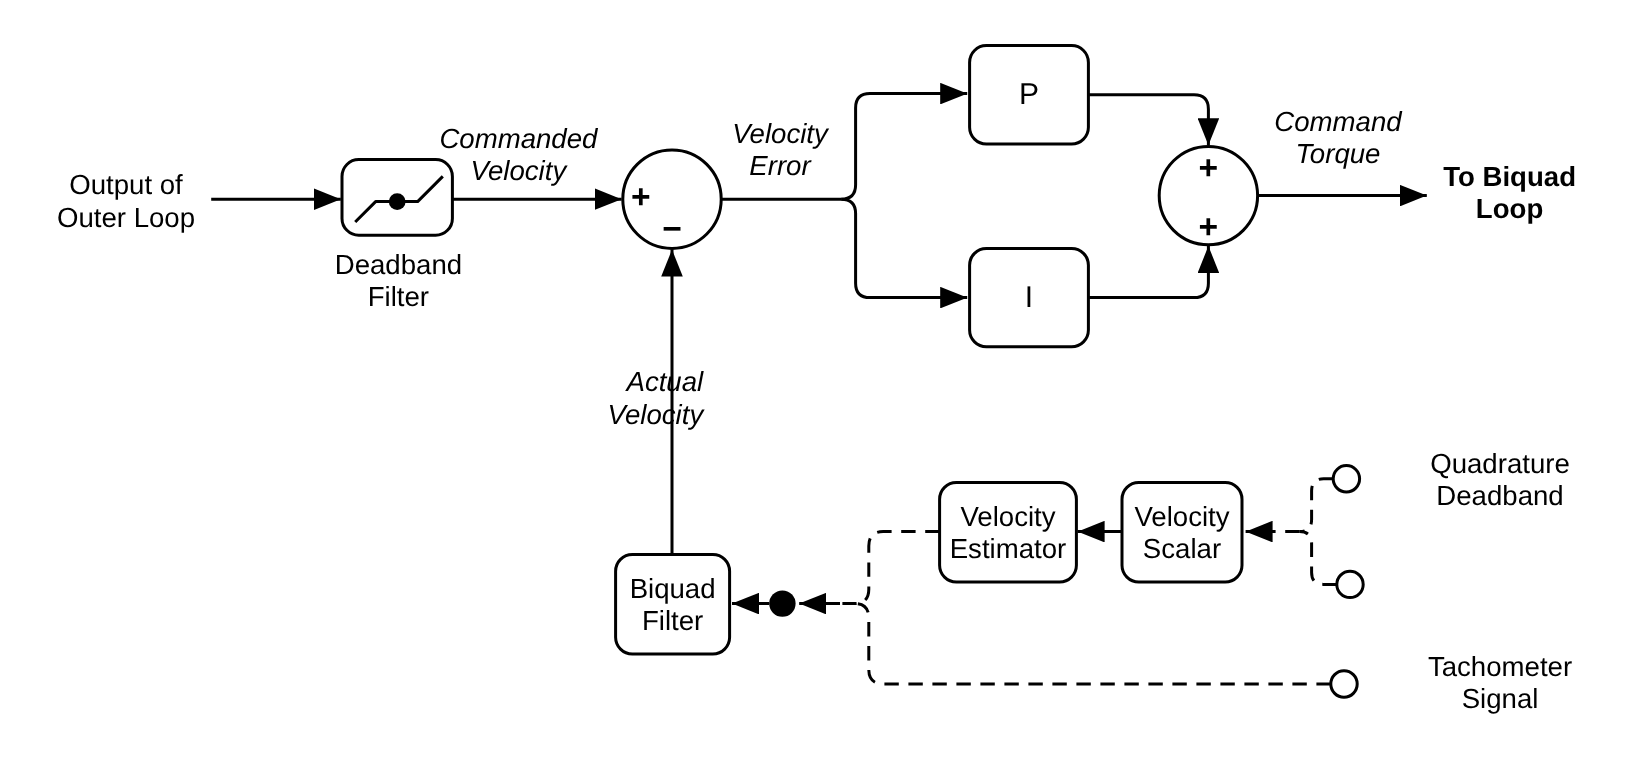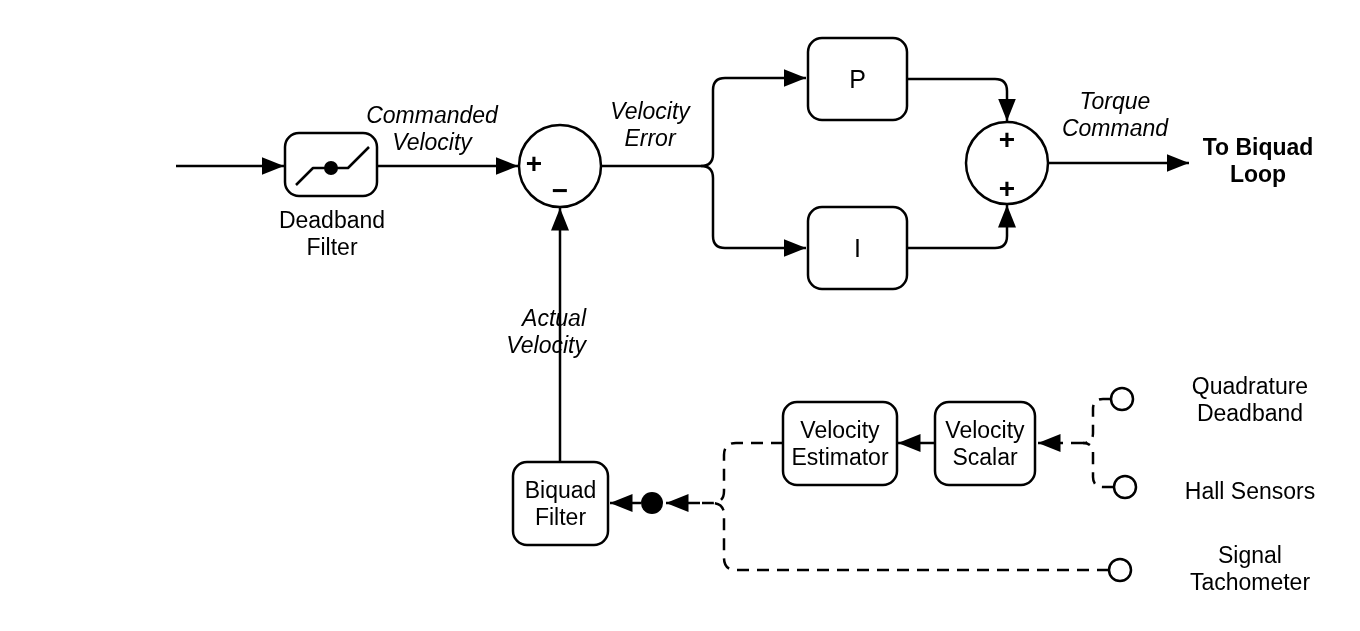--- a/index.html
+++ b/index.html
@@ -93,39 +93,43 @@
 
     <circle cx="560" cy="166" r="41" fill="#ffffff"></circle>
     <circle cx="1007" cy="163" r="41" fill="#ffffff"></circle>
     <circle cx="652" cy="503" r="11" fill="currentColor" stroke="none"></circle>
 
     <circle cx="1122" cy="399" r="11" fill="#ffffff"></circle>
     <circle cx="1125" cy="487" r="11" fill="#ffffff"></circle>
     <circle cx="1120" cy="570" r="11" fill="#ffffff"></circle>
   </svg>
 
+  <div class="lbl" style="left:20px; top:141px; width:170px;">
+    <div>Output of</div>
+    <div>Outer Loop</div>
+  </div>
 
   <div class="lbl" style="left:252px; top:207px; width:160px;">
     <div>Deadband</div>
     <div>Filter</div>
   </div>
 
   <div class="lbl italic" style="left:352px; top:102px; width:160px;">
     <div>Commanded</div>
     <div>Velocity</div>
   </div>
 
   <div class="lbl italic" style="left:570px; top:98px; width:160px;">
     <div>Velocity</div>
     <div>Error</div>
   </div>
 
   <div class="lbl italic" style="left:1035px; top:88px; width:160px;">
+    <div>Command</div>
     <div>Torque</div>
-    <div>Command</div>
   </div>
 
   <div class="lbl bold" style="left:1178px; top:134px; width:160px;">
     <div>To Biquad</div>
     <div>Loop</div>
   </div>
 
   <div class="lbl italic" style="left:426px; top:305px; width:160px;text-align:right;">
     <div>Actual</div>
     <div>Velocity</div>
@@ -152,27 +156,24 @@
   <div class="blocklbl" style="left:935px; top:402px; width:100px; height:83px;">
     <div>Velocity</div>
     <div>Scalar</div>
   </div>
 
   <div class="lbl left" style="left:1150px; top:373px; width:200px;">
     <div>Quadrature</div>
     <div>Deadband</div>
   </div>
 
-  <div class="lbl left" style="left:1150px; top:478px; width:200px;">
-    <div>Hall Sensors</div>
-  </div>
 
   <div class="lbl left" style="left:1150px; top:542px; width:200px;">
+    <div>Tachometer</div>
     <div>Signal</div>
-    <div>Tachometer</div>
   </div>
 
   <div class="sign" style="left:519px; top:149px;">+</div>
   <div class="sign" style="left:545px; top:176px;">−</div>
   <div class="sign" style="left:992px; top:125px;">+</div>
   <div class="sign" style="left:992px; top:174px;">+</div>
 
 </div>
 
 </body></html>

